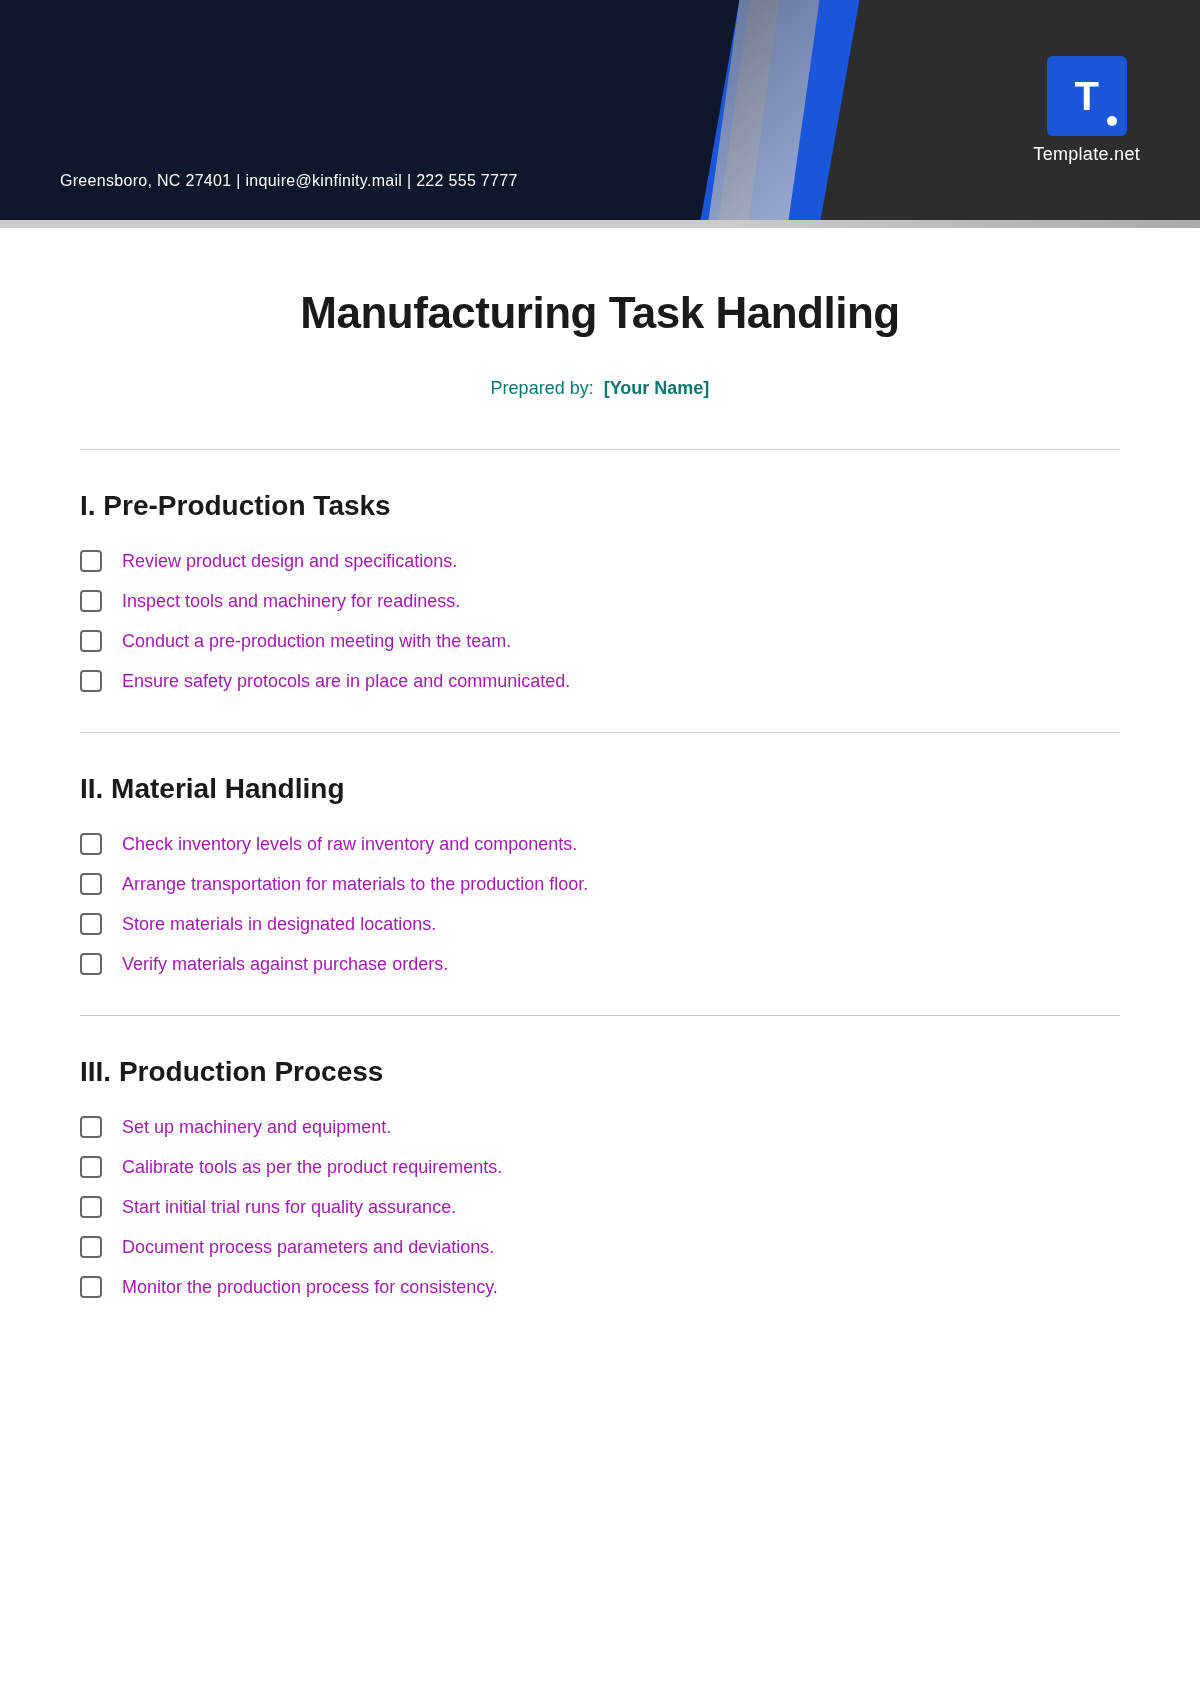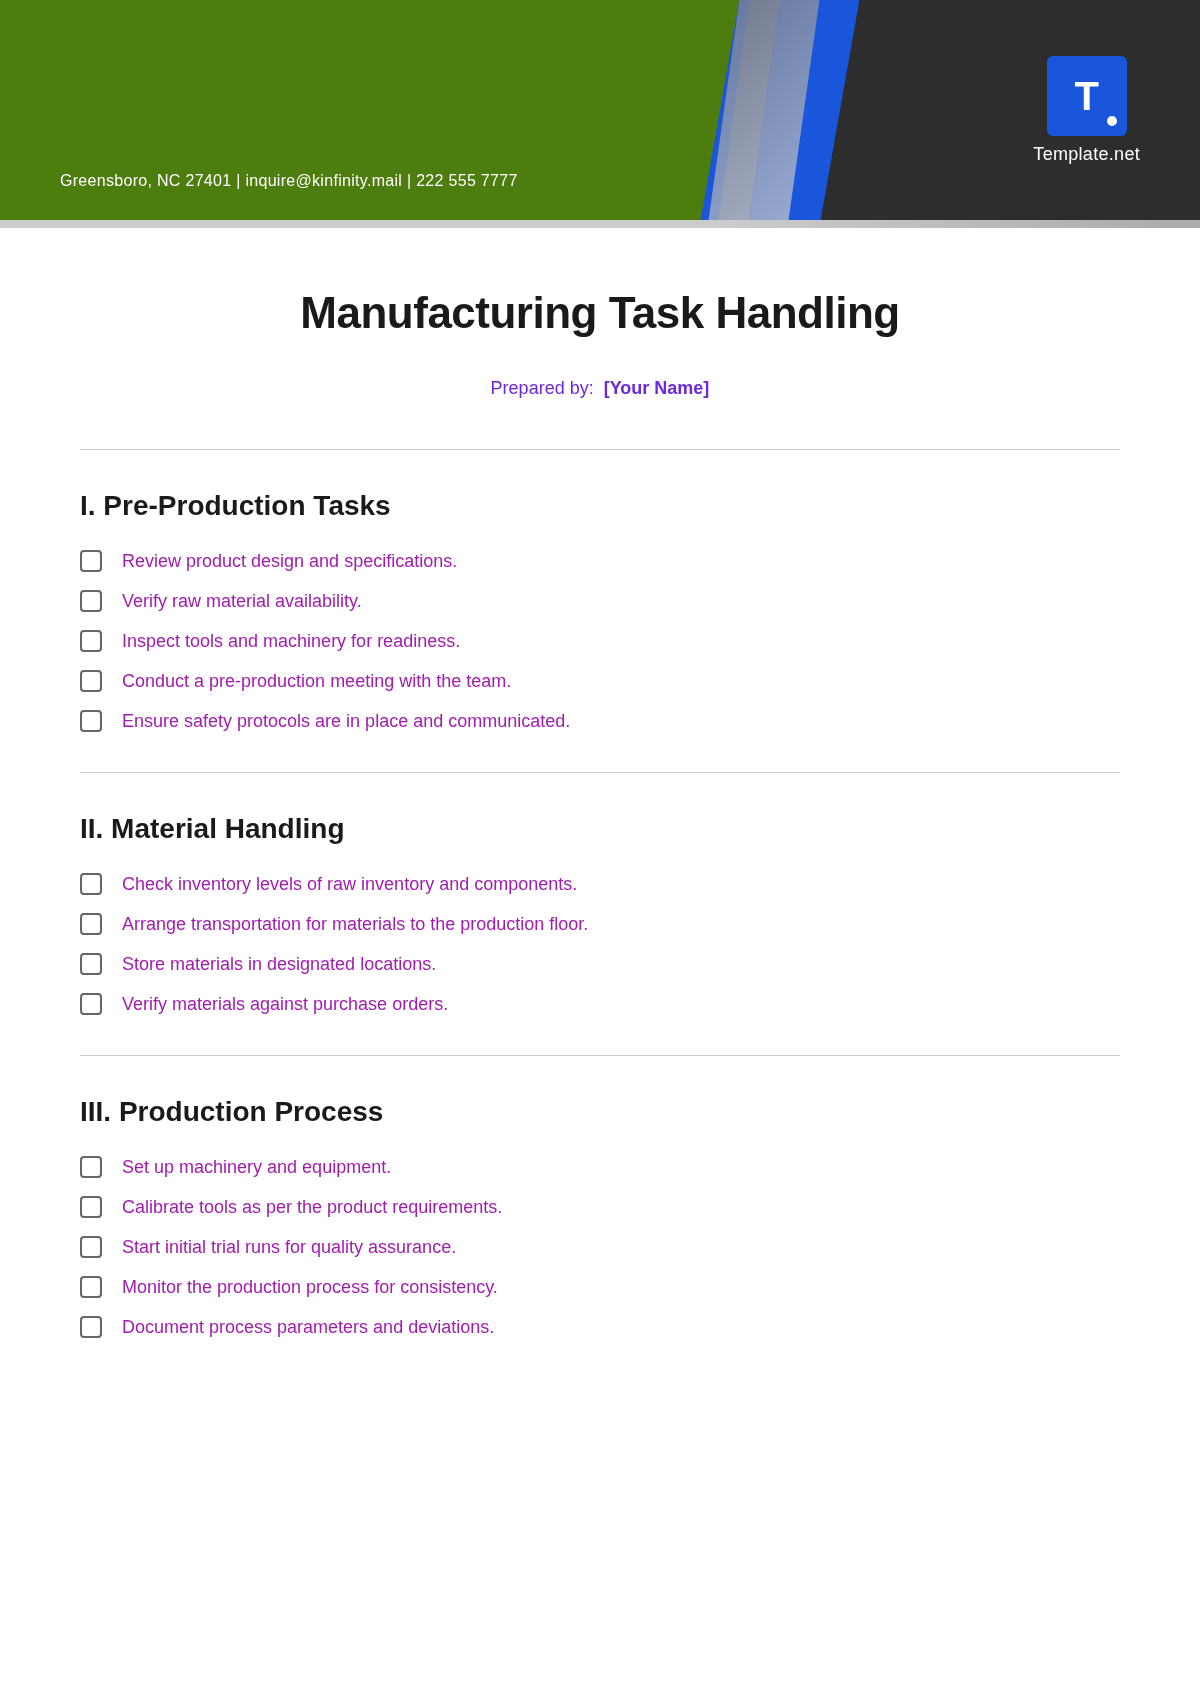--- a/index.html
+++ b/index.html
@@ -17,21 +17,21 @@
 
     
     .header {
       display: flex;
       height: 220px;
       position: relative;
       overflow: hidden;
     }
 
     .header-blue {
-      background-color: #4d7c0f;
+      background-color: #0f172a;
       width: 65%;
       display: flex;
       align-items: flex-end;
       padding: 0 60px 30px 60px;
       position: relative;
       z-index: 1;
     }
 
     .header-blue::after {
       content: '';
@@ -148,21 +148,21 @@
       font-size: 44px;
       font-weight: 800;
       color: #1a1a1a;
       margin-bottom: 20px;
       letter-spacing: -0.5px;
     }
 
     .prepared-by {
       text-align: center;
       font-size: 18px;
-      color: #6d28d9;
+      color: #0f766e;
       margin-bottom: 50px;
       margin-top: 40px;
     }
 
     .prepared-by strong {
       font-weight: 700;
     }
 
     .section-divider {
       border: none;
@@ -240,24 +240,20 @@
 
   <div class="section-block">
     <h2 class="section-title">I. Pre-Production Tasks</h2>
     <ul class="checklist">
       <li class="checklist-item">
         <div class="checkbox"></div>
         <span>Review product design and specifications.</span>
       </li>
       <li class="checklist-item">
         <div class="checkbox"></div>
-        <span>Verify raw material availability.</span>
-      </li>
-      <li class="checklist-item">
-        <div class="checkbox"></div>
         <span>Inspect tools and machinery for readiness.</span>
       </li>
       <li class="checklist-item">
         <div class="checkbox"></div>
         <span>Conduct a pre-production meeting with the team.</span>
       </li>
       <li class="checklist-item">
         <div class="checkbox"></div>
         <span>Ensure safety protocols are in place and communicated.</span>
       </li>
@@ -300,22 +296,22 @@
       <li class="checklist-item">
         <div class="checkbox"></div>
         <span>Calibrate tools as per the product requirements.</span>
       </li>
       <li class="checklist-item">
         <div class="checkbox"></div>
         <span>Start initial trial runs for quality assurance.</span>
       </li>
       <li class="checklist-item">
         <div class="checkbox"></div>
+        <span>Document process parameters and deviations.</span>
+      </li>
+      <li class="checklist-item">
+        <div class="checkbox"></div>
         <span>Monitor the production process for consistency.</span>
       </li>
-      <li class="checklist-item">
-        <div class="checkbox"></div>
-        <span>Document process parameters and deviations.</span>
-      </li>
     </ul>
   </div>
 
 </div>
 
 </body></html>

